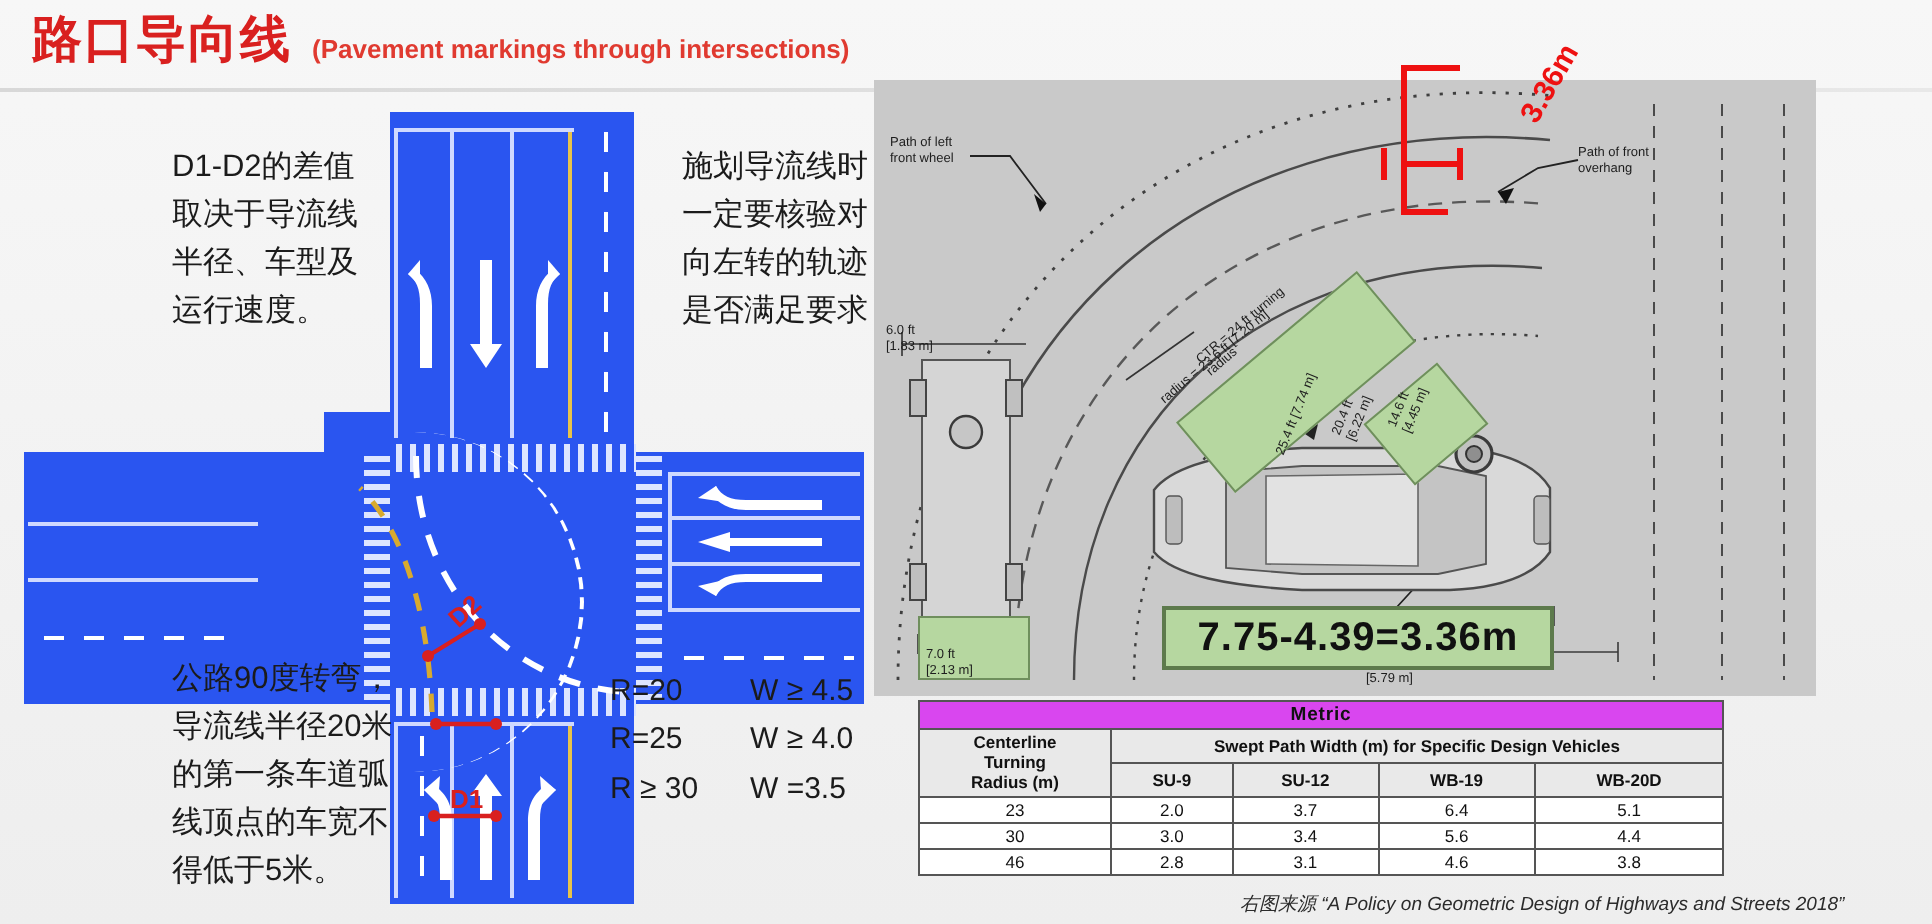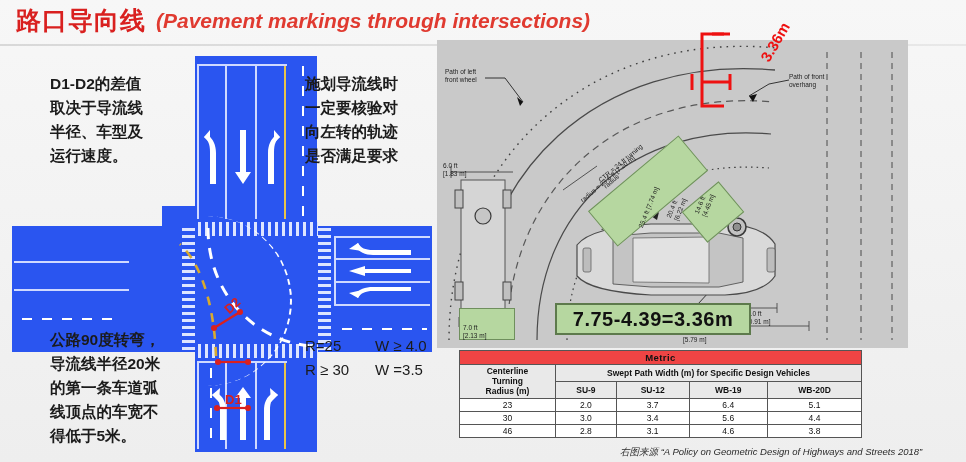--- a/index.html
+++ b/index.html
@@ -9,25 +9,25 @@
     font-family: "Liberation Sans", "DejaVu Sans", sans-serif;
     background: #f2f2f2;
     overflow: hidden;
     position: relative;
   }
   .slide { position:absolute; inset:0; background:linear-gradient(180deg,#f7f7f7 0%, #eeeeee 100%); }
 
   
   .title-bar { position:absolute; left:16px; top:8px; display:flex; align-items:flex-end; gap:10px; }
   .title-cn { color:#d9201f; font-size:25px; font-weight:bold; letter-spacing:1px; line-height:1;text-align:right; }
-  .title-en { color:#e03a30; font-size:21px; font-style:italic; font-weight:bold; line-height:1; padding-bottom:2px; }
+  .title-en { color:#e03a30; font-size:13px; font-weight:bold; line-height:1; padding-bottom:2px; }
   .title-rule { position:absolute; left:0; top:44px; width:966px; height:2px; background:linear-gradient(90deg,#d8d8d8,#e8e8e8); }
 
   
-  .txt { position:absolute; color:#1b1b1b; font-size:15.5px; line-height:1.55; font-weight:700; white-space:pre-line; }
+  .txt { position:absolute; color:#1b1b1b; font-size:15.5px; line-height:1.55; font-weight:400; white-space:pre-line;margin-left:36px; }
   #txt-a { left:50px; top:72px; width:150px; }
   #txt-b { left:305px; top:72px; width:145px; }
   #txt-c { left:50px; top:328px; width:155px; }
 
   
   .rw-list { position:absolute; left:305px; top:334px; font-size:15px; color:#1b1b1b; }
   .rw-row { display:flex; gap:14px; line-height:1.62; }
   .rw-r { width:56px; }
   .rw-w { width:60px; }
 
@@ -56,29 +56,29 @@
 
   .dlabel { position:absolute; color:#d9201f; font-weight:bold; font-size:13px; }
   #d2-label { left:212px; top:242px; transform:rotate(-42deg); }
   #d1-label { left:213px; top:336px; }
 
   
   .diagram { position:absolute; left:437px; top:40px; width:471px; height:308px; background:#c9c9c9; overflow:hidden; }
   .dg-label { position:absolute; font-size:6.5px; color:#1d1d1d; line-height:1.25; font-family:"Liberation Sans", sans-serif; }
   .greenbox { position:absolute; background:#b6d7a0; border:1px solid #6f8f5d; }
   .redtxt { position:absolute; color:#ee1111; font-weight:bold; font-size:15px; }
-  .formula { position:absolute; left:555px; top:303px; width:196px; height:32px;
+  .formula { position:absolute; left:581px; top:303px; width:196px; height:32px;
              background:#b6d7a0; border:2px solid #5d7a4c; display:flex; align-items:center; justify-content:center;
              font-size:20px; font-weight:bold; color:#111; letter-spacing:0.5px; }
 
   
   .mtable { position:absolute; left:459px; top:350px; width:403px; border-collapse:collapse;
             font-size:8.5px; color:#111; background:#fff; }
   .mtable td, .mtable th { border:1px solid #555; text-align:center; padding:1px 2px; font-weight:bold; }
-  .mtable .hdr-main { background:#ef4444; font-size:9.5px; letter-spacing:0.4px;margin-left:12px; }
+  .mtable .hdr-main { background:#d946ef; font-size:9.5px; letter-spacing:0.4px;margin-left:12px; }
   .mtable .hdr-sub { background:#e9e9e9; font-size:8.5px; }
   .mtable td.val { font-weight:normal; background:#fff; font-size:8.5px;margin-left:30px; }
 
   .source { position:absolute; left:620px; top:446px; font-size:9.5px; color:#2b2b2b; font-style:italic; }
 </style>
 </head>
 <body>
 
 <div class="slide">
 
@@ -197,20 +197,24 @@
 一定要核验对
 向左转的轨迹
 是否满足要求</div>
   <div class="txt" id="txt-c">公路90度转弯，
 导流线半径20米
 的第一条车道弧
 线顶点的车宽不
 得低于5米。</div>
 
   <div class="rw-list">
+    <div class="rw-row">
+      <span class="rw-r">R=20</span>
+      <span class="rw-w">W ≥ 4.5</span>
+    </div>
     <div class="rw-row">
       <span class="rw-r">R=25</span>
       <span class="rw-w">W ≥ 4.0</span>
     </div>
     <div class="rw-row">
       <span class="rw-r">R ≥ 30</span>
       <span class="rw-w">W =3.5</span>
     </div>
   </div>
 

